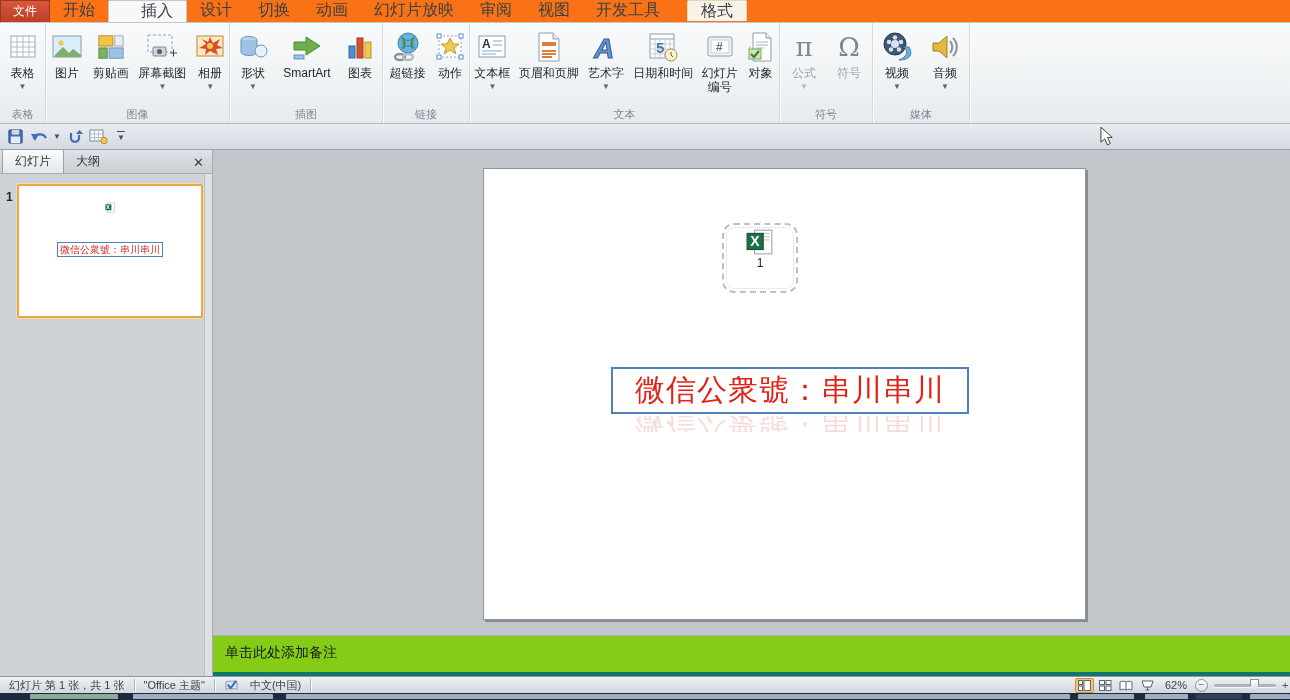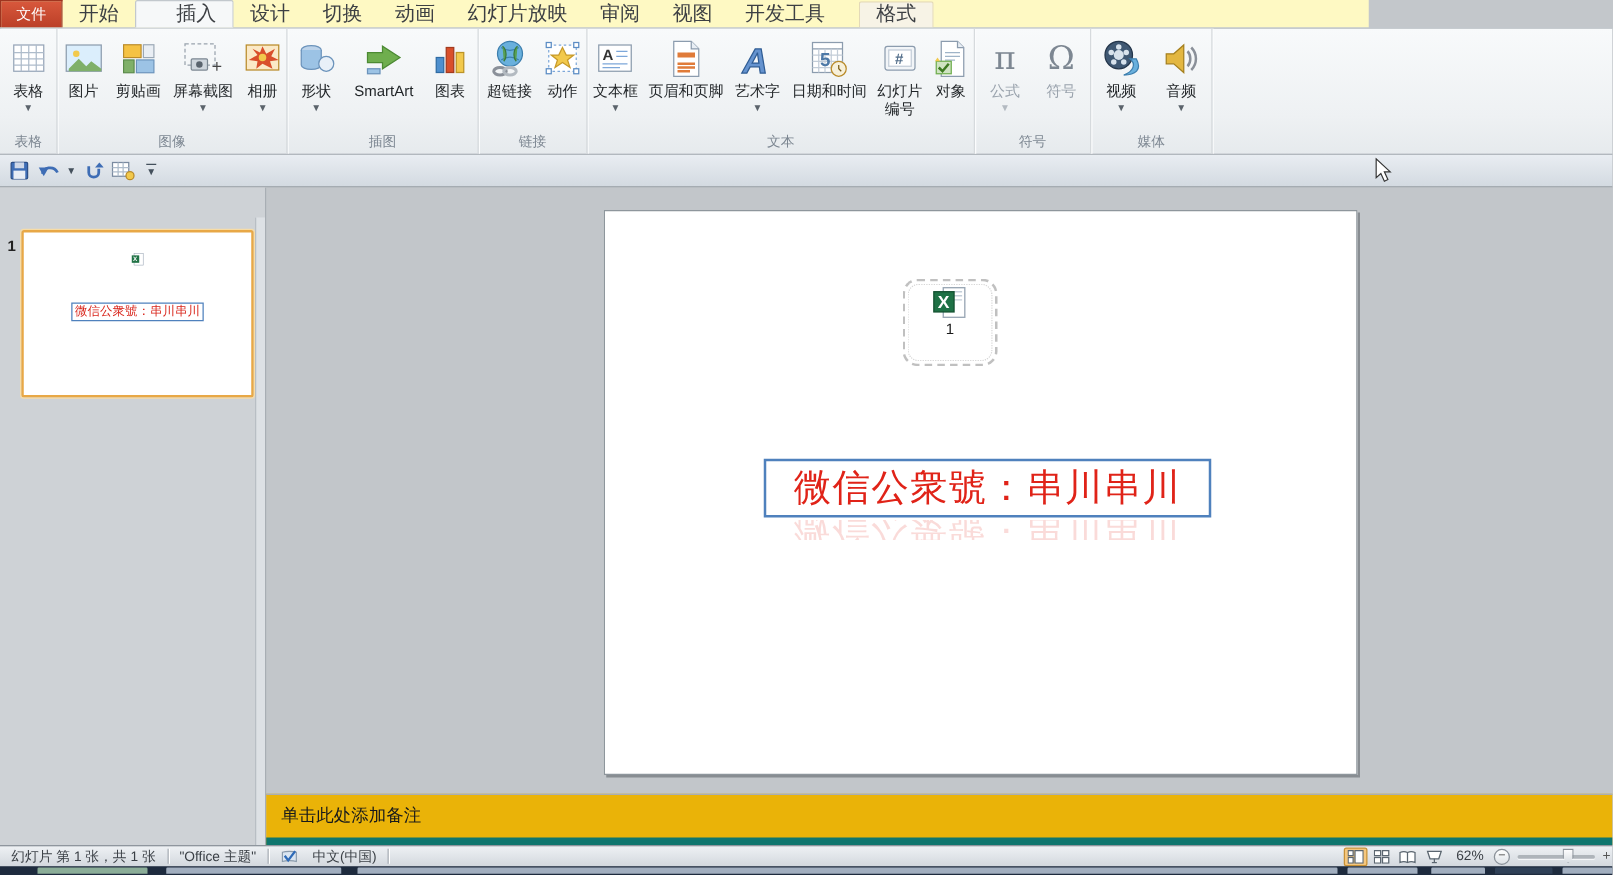--- a/index.html
+++ b/index.html
@@ -1,20 +1,20 @@
 <!DOCTYPE html>
 <html><head>
 <meta charset="utf-8">
 <style>
   * { margin:0; padding:0; box-sizing:border-box; }
   html,body { width:1290px; height:700px; overflow:hidden; }
   body { font-family:"Liberation Sans", sans-serif; position:relative; background:#c3c7cb; font-size:12px; color:#222; }
 
   
-  .tabstrip { position:absolute; left:0; top:0; width:1095px; height:22px; background:#fef9c3; display:flex; align-items:center; }
+  .tabstrip { position:absolute; left:0; top:0; width:1290px; height:22px; background:#f97316; display:flex; align-items:flex-start; }
   .file-tab { width:50px; height:22px; background:linear-gradient(#d8583c,#bb3f27); color:#fff; display:flex; align-items:center; justify-content:center; font-size:12px; border:1px solid #9e3520; border-bottom:none; }
   .rtab { padding:0 13px; height:21px; display:flex; align-items:center; font-size:16px; color:#3c3f43; cursor:default; }
   .rtab.active { background:#f6f8f9; border:1px solid #c2c8cd; border-bottom:none; border-radius:2px 2px 0 0; height:22px; position:relative; z-index:3;padding-left:32px; }
   .rtab.contextual { background:#f7f3e6; border:1px solid #e3d9b8; border-bottom:none; border-radius:2px 2px 0 0; }
 
   
   .ribbon { position:absolute; left:0; top:22px; width:1290px; height:102px; background:linear-gradient(#f8fafb,#eef1f3 70%,#e6eaed); border-top:1px solid #c2c8cd; border-bottom:1px solid #b2b8be; display:flex; }
   .rgroup { display:flex; flex-direction:column; border-right:1px solid #d6dadd; box-shadow:1px 0 0 #fbfcfd; height:100%; }
   .rbody { display:flex; flex:1; align-items:flex-start; padding-top:2px; }
   .rgrouplabel { height:17px; font-size:11px; color:#7d8792; text-align:center; line-height:15px; }
@@ -52,21 +52,21 @@
   .slide { position:absolute; left:483px; top:18px; width:603px; height:452px; background:#fff; border:1px solid #8e969c; box-shadow:2px 2px 0 rgba(90,95,100,.55); }
   .ole { position:absolute; left:238px; top:54px; width:76px; height:70px; border:2px dashed #c0c0c0; border-radius:12px; display:flex; flex-direction:column; align-items:center; padding-top:4px; }
   .ole:before { content:""; position:absolute; inset:2px; border:1px dotted #d6d6d6; border-radius:9px; }
   .ole-label { font-size:12px; color:#1a1a1a; margin-top:1px; font-family:"Liberation Sans", sans-serif; }
   .textbox { position:absolute; left:127px; top:198px; width:358px; height:47px; border:2px solid #4f81bd; display:flex; align-items:center; justify-content:center; }
   .tb-text { font-family:"DejaVu Serif", serif; font-size:30px; color:#e02318; white-space:nowrap; letter-spacing:1px; }
   .tb-reflect { position:absolute; left:0; right:0; top:47px; height:16px; overflow:hidden; pointer-events:none; }
   .tb-reflect .tb-text { display:block; transform:scaleY(-1); margin-top:-16px; opacity:.16; text-align:center; }
 
   
-  .notes { position:absolute; left:213px; top:485px; width:1077px; height:41px; background:#eab308; border-top:1px solid #a8aeb5; border-bottom:6px solid #0f766e; }
+  .notes { position:absolute; left:213px; top:485px; width:1077px; height:41px; background:#84cc16; border-top:1px solid #a8aeb5; border-bottom:4px solid #0f766e; }
   .notes-text { padding:8px 0 0 12px; font-size:14px; color:#17191c; }
 
   
   .statusbar { position:absolute; left:0; top:676px; width:1290px; height:17px; background:linear-gradient(#eef1f4,#d3d8de); border-top:1px solid #8f969e; display:flex; align-items:center; font-size:11px; color:#3a3f45; }
   .sb-item { padding:0 9px; white-space:nowrap; }
   .sb-div { width:1px; height:12px; background:#aab0b7; box-shadow:1px 0 0 #fff; }
   .sb-right { margin-left:auto; display:flex; align-items:center; gap:6px; padding-right:2px; }
   .viewbtns { display:flex; align-items:center; gap:2px; }
   .vbtn { width:19px; height:15px; display:flex; align-items:center; justify-content:center; border-radius:2px; }
   .vbtn.sel { background:#f5c77e; border:1px solid #c89136; }
@@ -397,20 +397,25 @@
 
 <div class="cursor">
   <svg width="15" height="21" viewBox="0 0 16 22">
       <polygon points="1,1 1,17 5,13.5 8,20 11,18.5 8,12 13,12" fill="#fff" stroke="#333"></polygon>
     </svg>
 </div>
 
 <div class="content">
 
   <div class="leftpanel">
+    <div class="panel-tabs">
+      <div class="ptab active">幻灯片</div>
+      <div class="ptab">大纲</div>
+      <div class="panel-close">✕</div>
+    </div>
     <div class="thumb-num">1</div>
     <div class="thumb-sel">
       <div class="thumb-inner">
         <span class="mini-xls">
           <svg width="11" height="11" viewBox="0 0 24 24">
               <rect x="6" y="2" width="16" height="20" fill="#fff" stroke="#9aa7b5"></rect>
               <rect x="2" y="5" width="13" height="13" fill="#217346"></rect>
               <text x="4" y="15" font-size="11" font-weight="bold" fill="#fff">X</text>
             </svg>
         </span>

